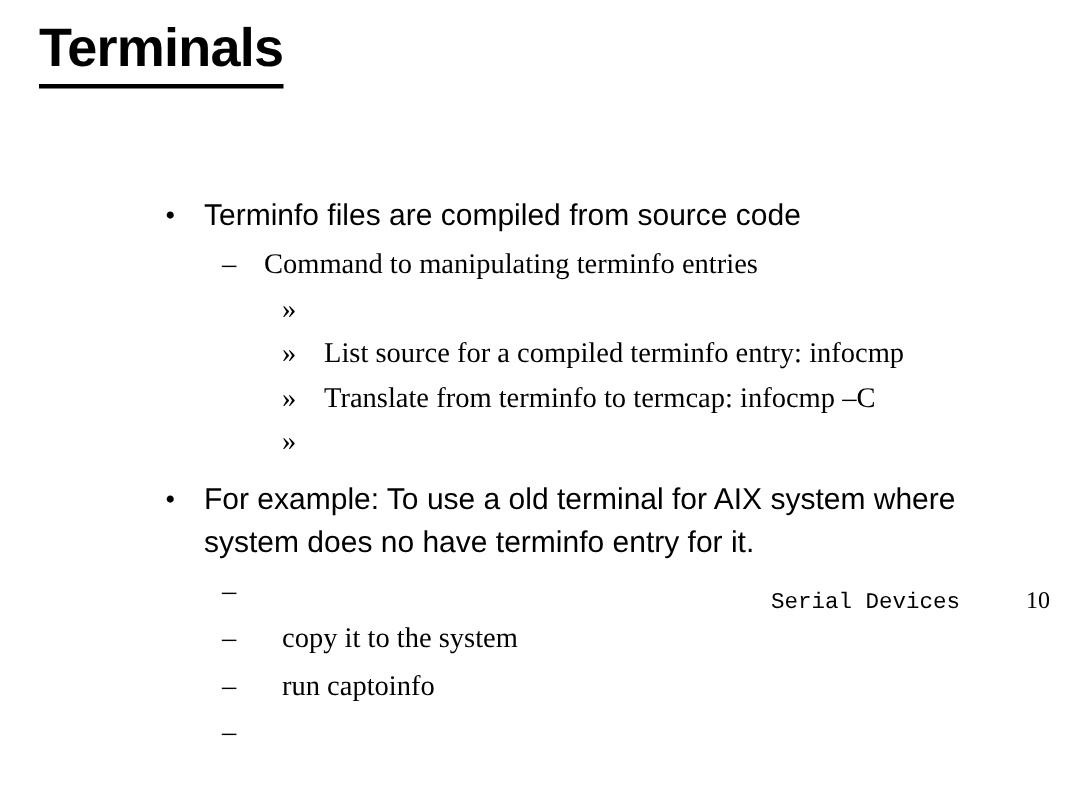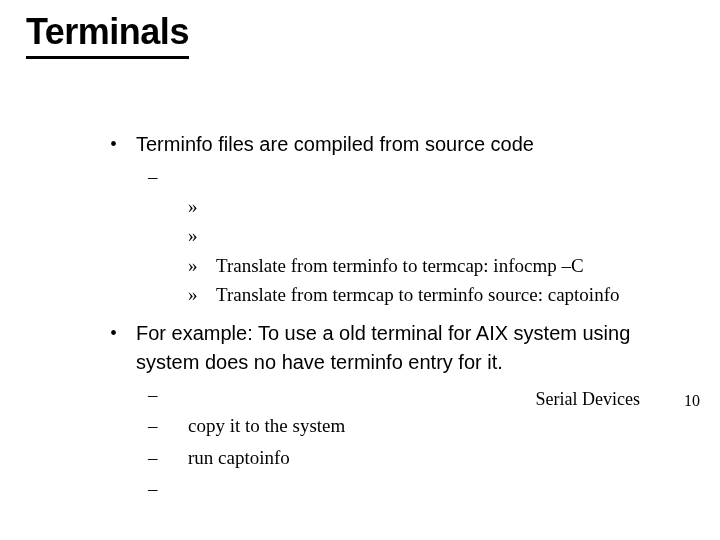--- a/index.html
+++ b/index.html
@@ -83,22 +83,22 @@
     width: 40px;
     flex: 0 0 40px;
   }
   .spacer {
     height: 10px;
   }
   .footer-left {
     position: absolute;
     bottom: 14px;
     right: 80px;
-    font-family: Liberation Serif, serif;
-    font-size: 18px;
+    font-family: Liberation Mono, monospace;
+    font-size: 15px;
   }
   .footer-right {
     position: absolute;
     bottom: 14px;
     right: 20px;
     font-family: 'Times New Roman', Times, serif;
     font-size: 16px;
   }
 </style>
 </head>
@@ -110,42 +110,43 @@
 
   <div class="content">
 
     <div class="b1">
       <span class="bullet">•</span>
       <span>Terminfo files are compiled from source code</span>
     </div>
 
     <div class="b2">
       <span class="bullet">–</span>
+      <span>Command to manipulating terminfo entries</span>
     </div>
 
     <div class="b3">
       <span class="bullet">»</span>
     </div>
     <div class="b3">
       <span class="bullet">»</span>
+      <span>List source for a compiled terminfo entry: infocmp</span>
     </div>
     <div class="b3">
       <span class="bullet">»</span>
       <span>Translate from terminfo to termcap: infocmp –C</span>
     </div>
     <div class="b3">
       <span class="bullet">»</span>
-      <span>Translate from termcap to terminfo source: captoinfo</span>
     </div>
 
     <div class="spacer"></div>
 
     <div class="b1">
       <span class="bullet">•</span>
-      <span>For example: To use a old terminal for AIX system using system does no have terminfo entry for it.</span>
+      <span>For example: To use a old terminal for AIX system where system does no have terminfo entry for it.</span>
     </div>
 
     <div class="b2steps">
       <span class="bullet">–</span>
     </div>
     <div class="b2steps">
       <span class="bullet">–</span>
       <span>copy it to the system</span>
     </div>
     <div class="b2steps">

